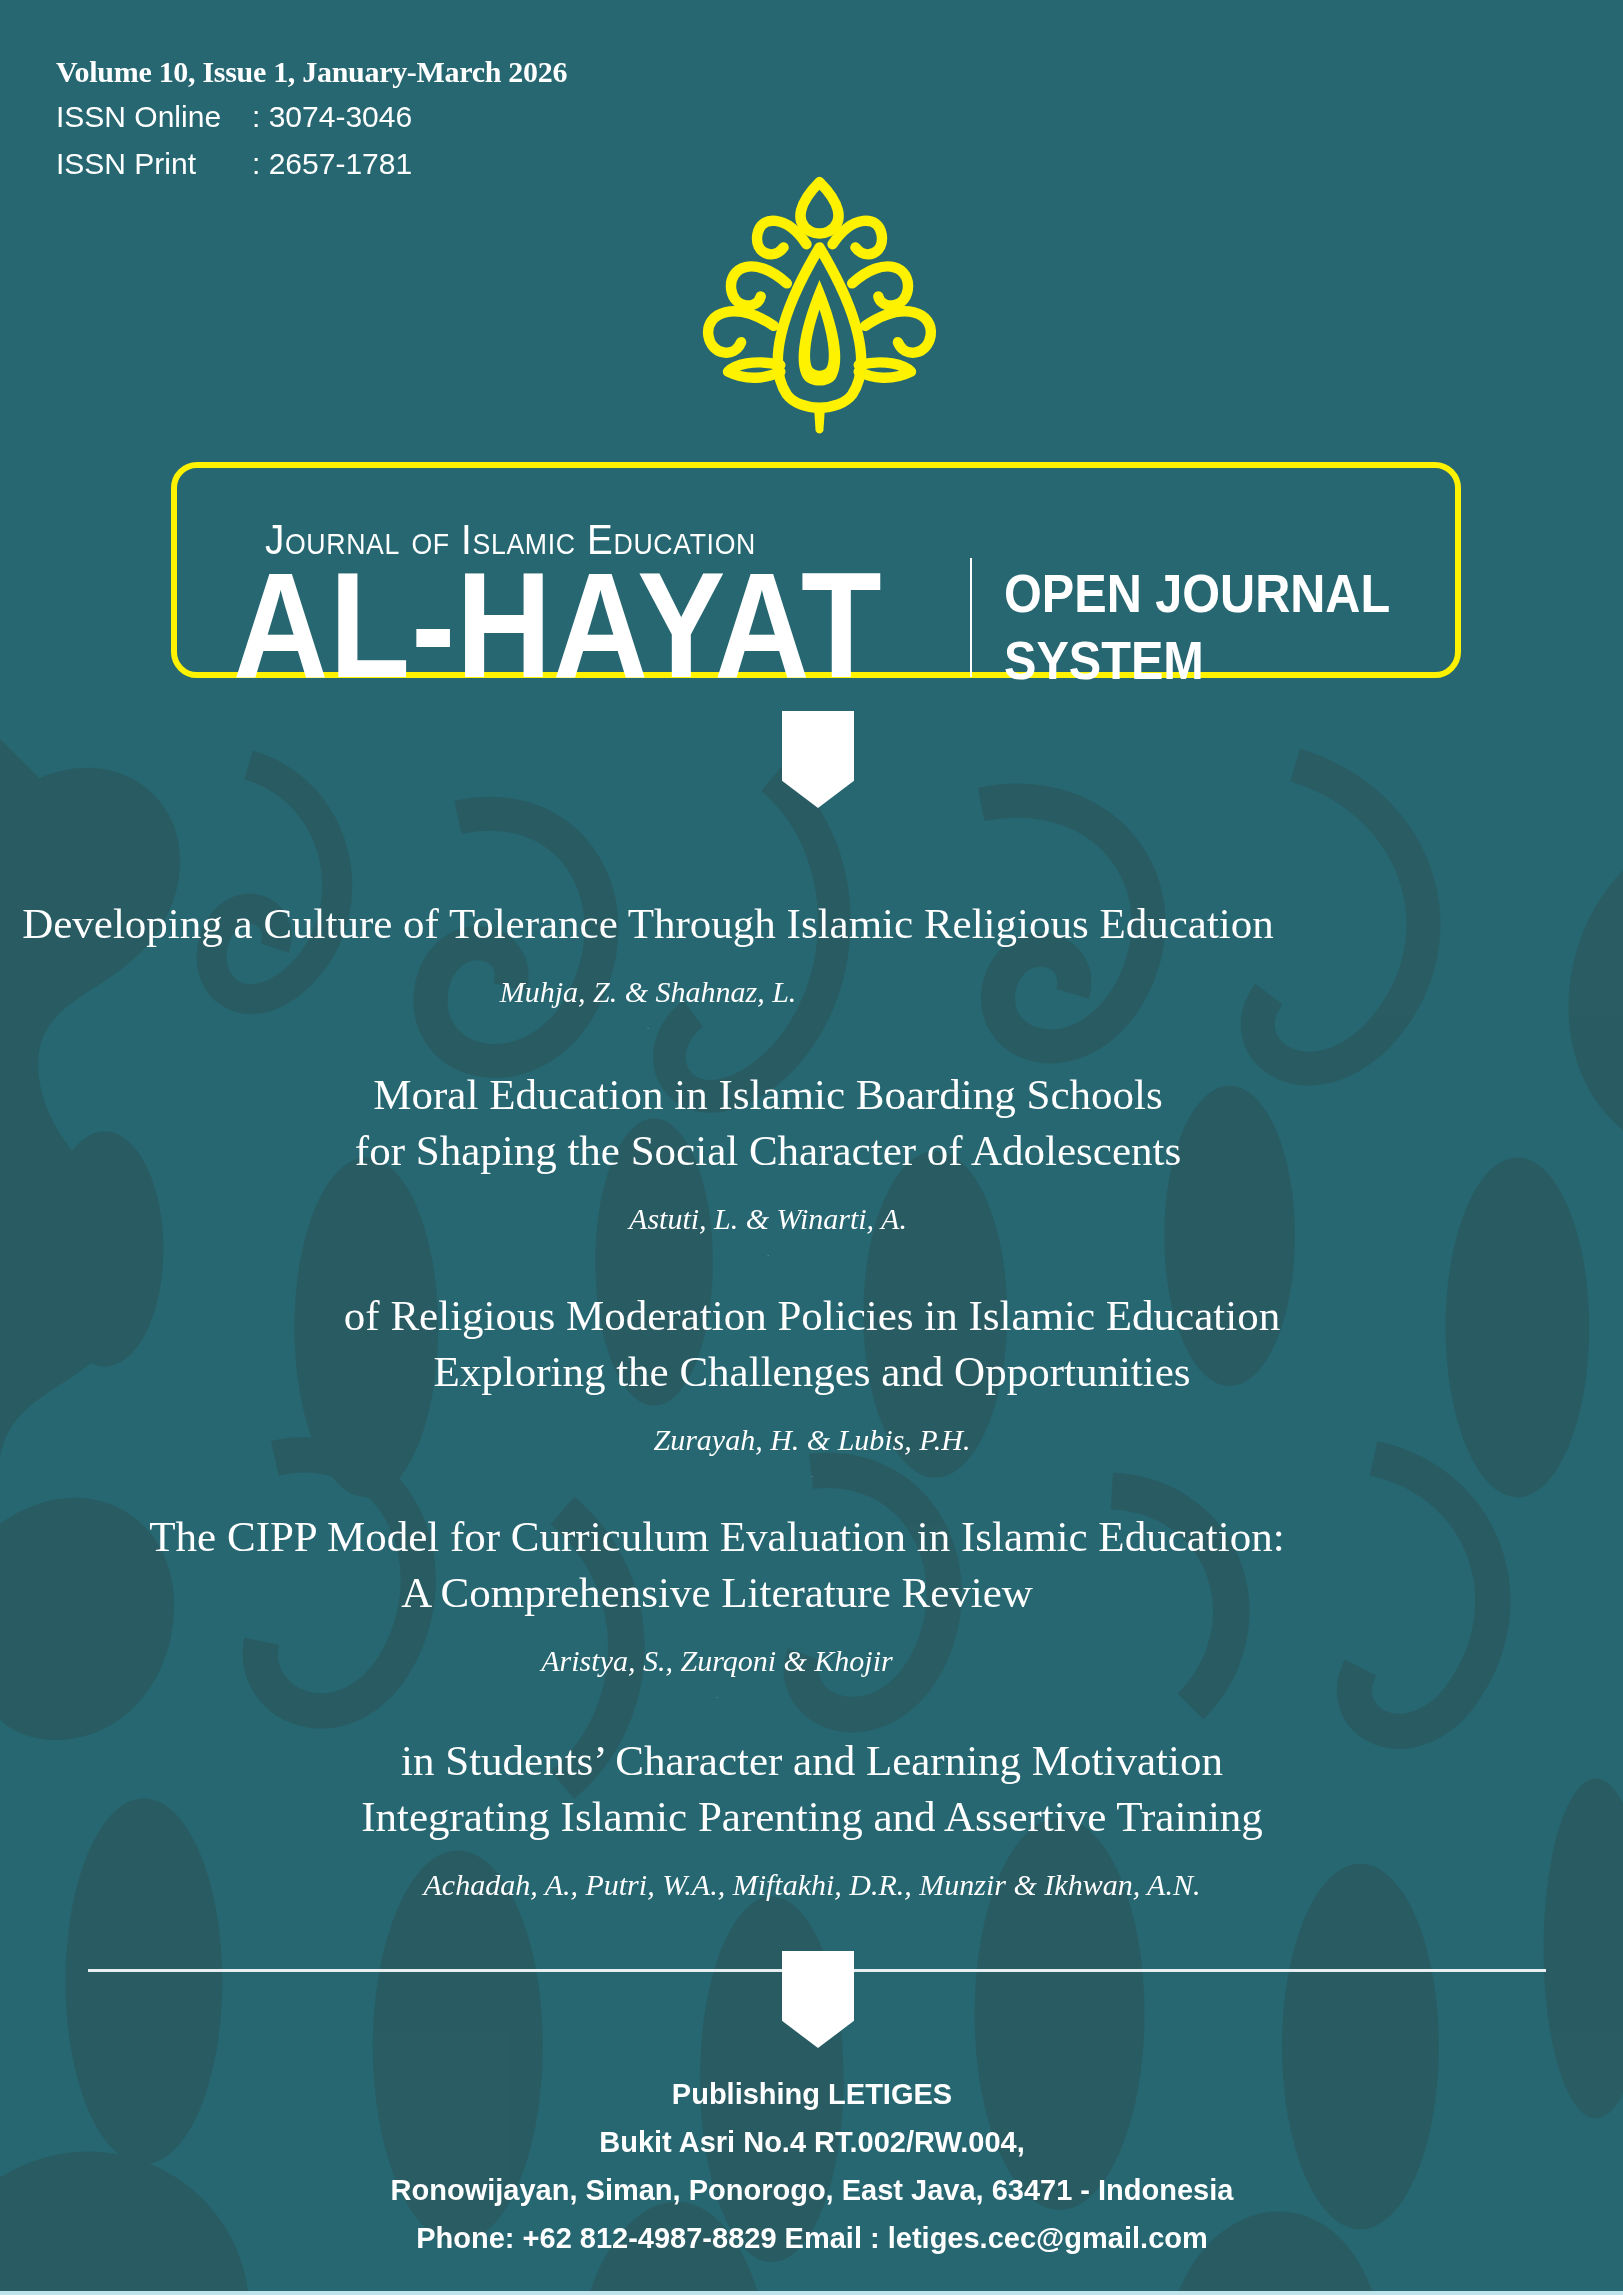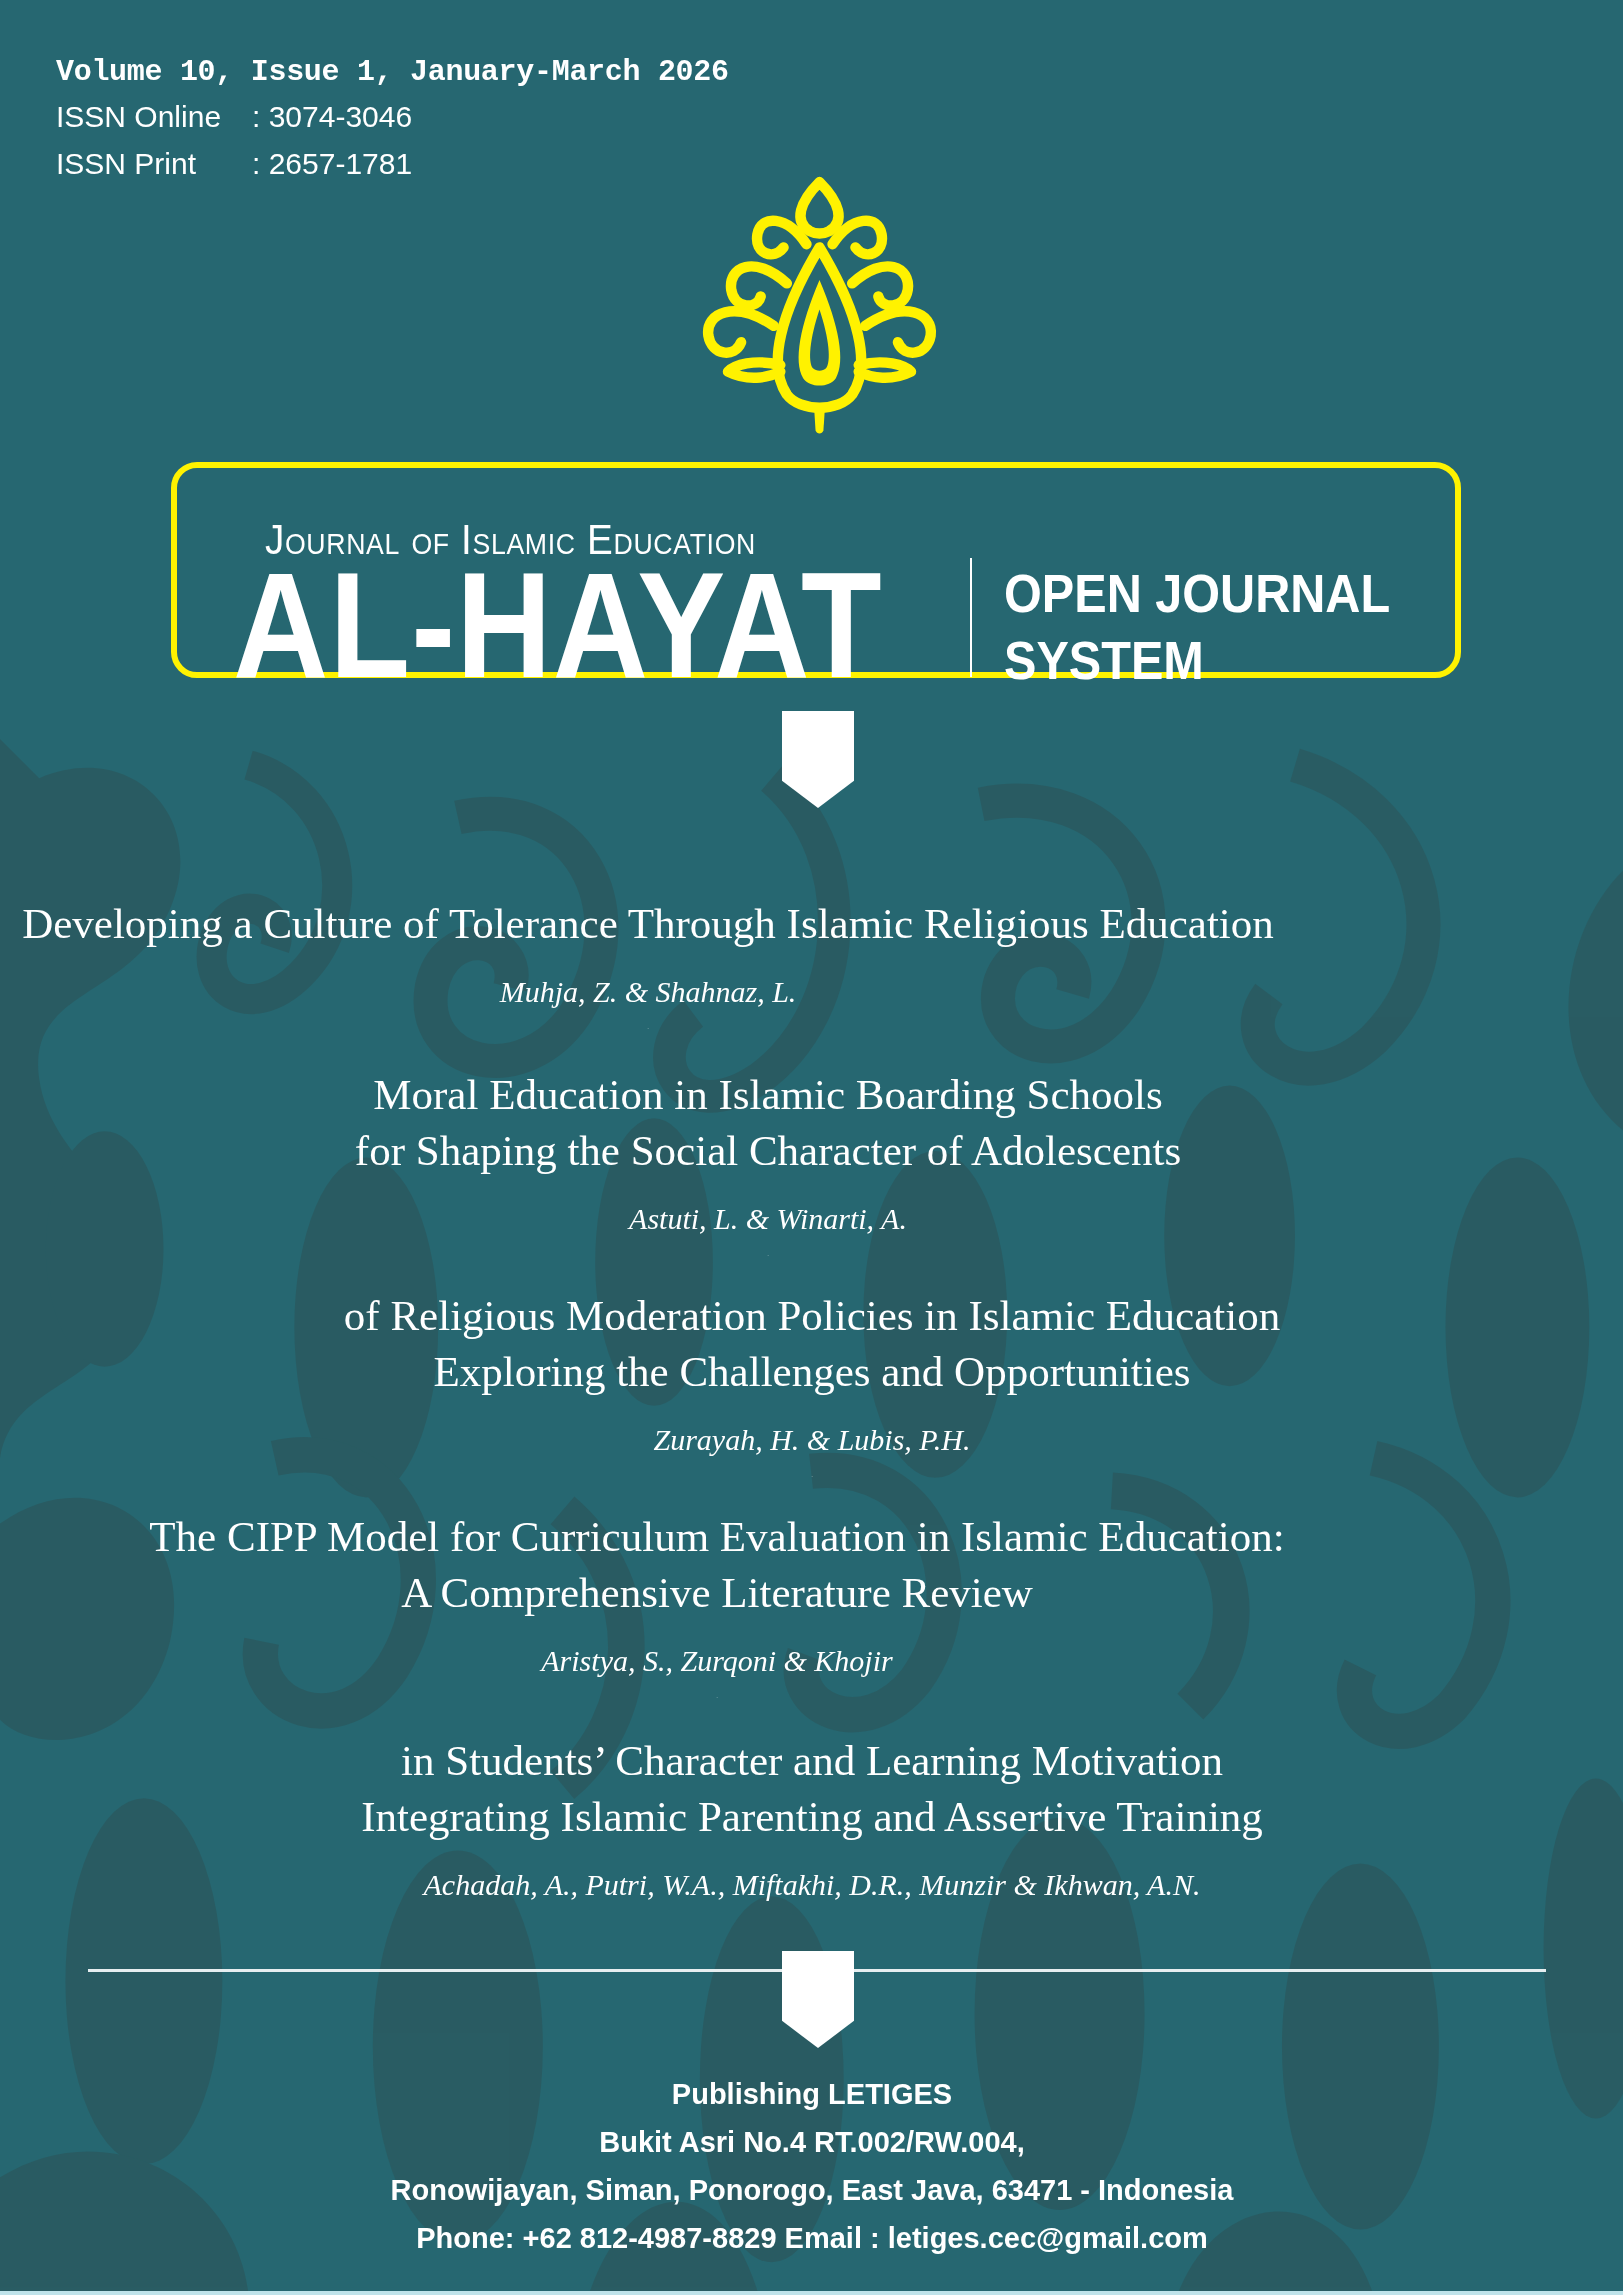--- a/index.html
+++ b/index.html
@@ -1,19 +1,19 @@
 <!DOCTYPE html>
 <html style="font-size:10.5px"><head>
 <meta charset="utf-8">
 <style>
   html, body { margin: 0; padding: 0; }
   body { width: 1624px; height: 2295px; overflow: hidden; background: #266771; position: relative; font-family: "Liberation Sans", sans-serif; }
   .pattern { position: absolute; left: 0; top: 739px; width: 1624px; height: 1556px; z-index: 0; }
   .meta { position: absolute; left: 56px; top: 51px; color: #ffffff; z-index: 2; }
-  .meta .vol { font-family: Liberation Mono, monospace; font-weight: bold; font-size: 30px; line-height: 42px; letter-spacing: -0.3px; }
+  .meta .vol { font-family: Liberation Serif, serif; font-weight: bold; font-size: 30px; line-height: 42px; letter-spacing: -0.3px; }
   .meta .issn { font-family: "Liberation Sans", sans-serif; font-size: 30px; line-height: 47px; display: flex; }
   .meta .issn .k { width: 196px; }
   .ornament { position: absolute; left: 695px; top: 169px; width: 249px; height: 268px; z-index: 2; }
   .banner { position: absolute; left: 171px; top: 462px; width: 1290px; height: 216px; border: 6.5px solid #FFF200; border-radius: 26px; box-sizing: border-box; z-index: 2; }
   .banner .subtitle { position: absolute; left: 88px; top: 49px; color: #fff; font-family: "Liberation Sans", sans-serif; font-size: 42px; letter-spacing: 0.7px; font-variant: small-caps; line-height: 46px; transform: scaleX(0.92); transform-origin: left; }
   .banner .brand { position: absolute; left: 56px; top: 98px; color: #fff; font-family: "Liberation Sans", sans-serif; font-weight: bold; font-size: 150px; line-height: 118px; letter-spacing: 1.3px; transform: scaleX(0.88); transform-origin: left; }
   .banner .divider { position: absolute; left: 793px; top: 90px; width: 2px; height: 119px; background: #ffffff; }
   .banner .ojs { position: absolute; left: 827px; top: 92px; color: #fff; font-family: "Liberation Sans", sans-serif; font-weight: bold; font-size: 54px; line-height: 67px; letter-spacing: 0px; transform: scaleX(0.9); transform-origin: left; }
   .tag { position: absolute; width: 72px; height: 97px; background: #fff; clip-path: polygon(0 0, 100% 0, 100% 72%, 50% 100%, 0 72%); z-index: 3; }
   .tag.top { left: 782px; top: 711px; }

